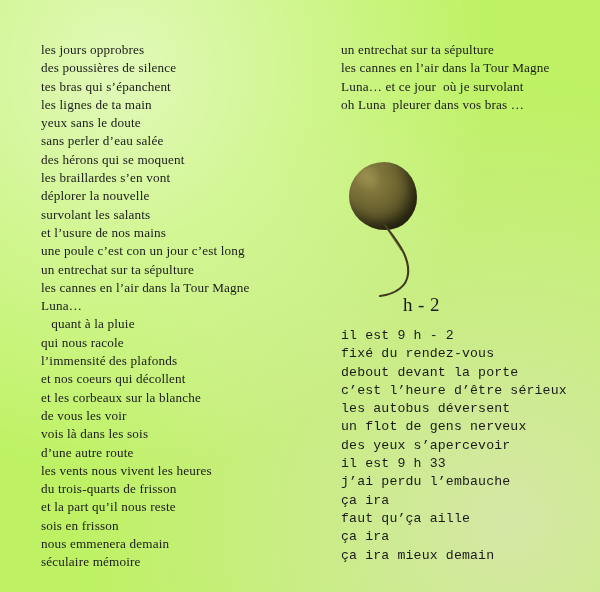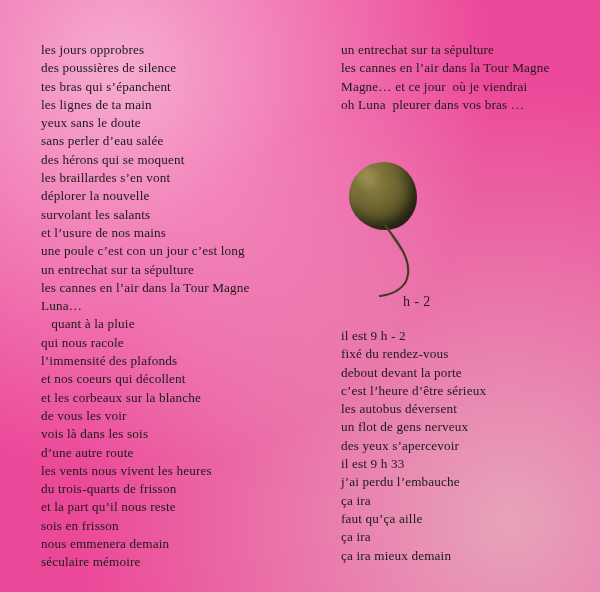--- a/index.html
+++ b/index.html
@@ -11,21 +11,21 @@
     height: 592px;
     background: #f1efe7;
     font-family: "Liberation Serif", serif;
     color: #1b1b1b;
     overflow: hidden;
   }
   .page {
     position: relative;
     width: 600px;
     height: 592px;
-    background: #ec4899;
+    background: #bef264;
     box-sizing: border-box;
   }
   .page::before {
     content: "";
     position: absolute;
     inset: 0;
     background:
       radial-gradient(ellipse at 20% 12%, rgba(255,255,255,0.55), rgba(255,255,255,0) 55%),
       radial-gradient(ellipse at 85% 88%, rgba(228,224,209,0.6), rgba(255,255,255,0) 60%);
     pointer-events: none;
@@ -81,28 +81,29 @@
     position: absolute;
     left: 28px;
     top: 72px;
     width: 56px;
     height: 78px;
   }
   .caption {
     position: absolute;
     left: 65px;
     top: 144px;
-    font-size: 14px;
+    font-size: 19px;
     letter-spacing: 0.4px;
   }
   .block-right-2 {
     position: absolute;
     left: 341px;
     top: 327px;
     width: 250px;
+    font-family: Liberation Mono, monospace;
   }
 </style>
 </head>
 <body>
 
 <div class="page">
 
   <div class="col-left">
     <div class="line">les jours opprobres</div>
     <div class="line">des poussières de silence</div>
@@ -132,21 +133,21 @@
     <div class="line">et la part qu’il nous reste</div>
     <div class="line">sois en frisson</div>
     <div class="line">nous emmenera demain</div>
     <div class="line">séculaire mémoire</div>
 
   </div>
 
   <div class="col-right">
     <div class="line">un entrechat sur ta sépulture</div>
     <div class="line">les cannes en l’air dans la Tour Magne</div>
-    <div class="line">Magne… et ce jour  où je viendrai</div>
+    <div class="line">Luna… et ce jour  où je survolant</div>
     <div class="line">oh Luna  pleurer dans vos bras …</div>
   </div>
 
   <div class="img-block">
     <div class="walnut"></div>
     <svg class="tail" viewBox="0 0 56 78">
       <path d="M18 2 C 30 18, 44 34, 42 52 C 41 64, 30 72, 14 74" fill="none" stroke="#3f3a1e" stroke-width="2.1" stroke-linecap="round"></path>
       <path d="M20 4 C 24 12, 30 20, 35 28" fill="none" stroke="#55502a" stroke-width="1.2" stroke-linecap="round" opacity="0.7"></path>
     </svg>
     <div class="caption">h - 2</div>

